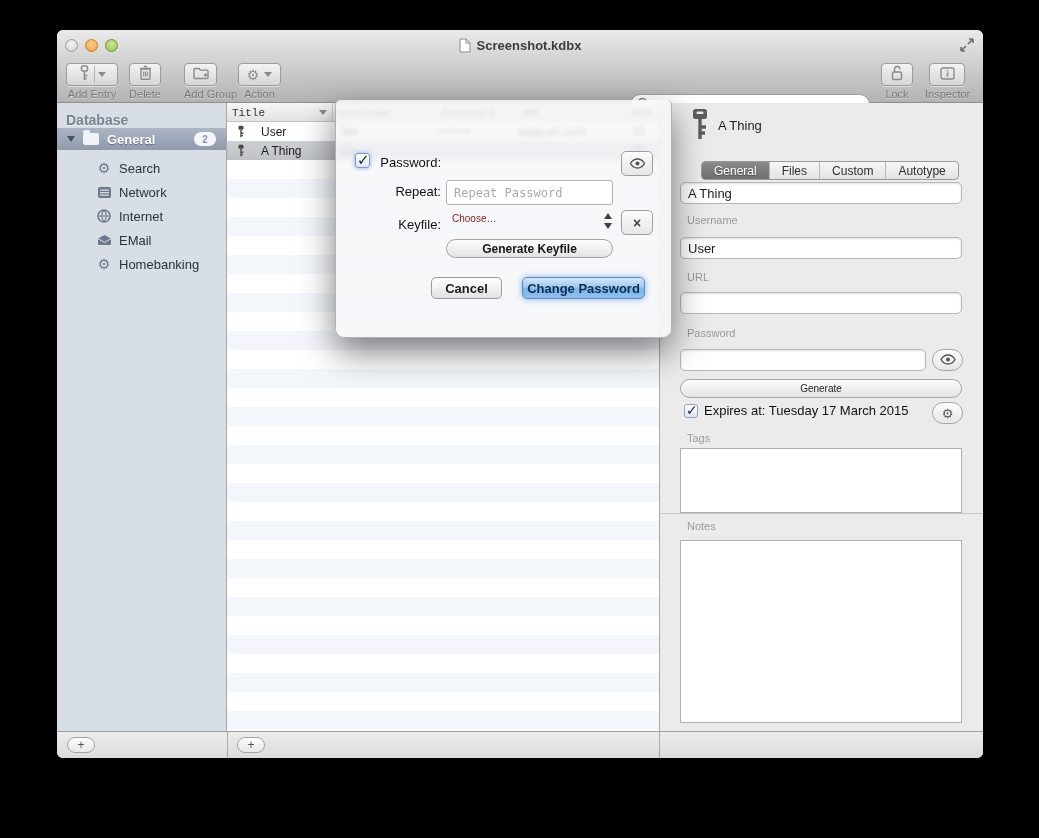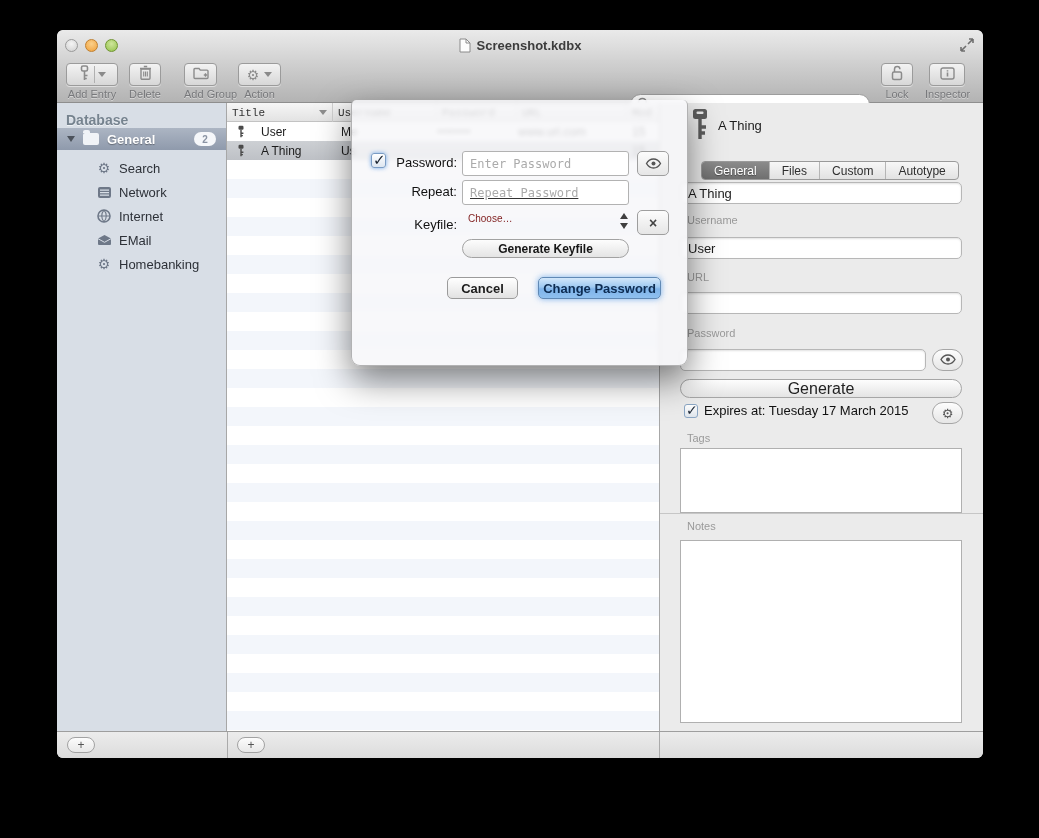--- a/index.html
+++ b/index.html
@@ -97,37 +97,37 @@
   .seg-btn.sel { background:linear-gradient(#8b8b8b,#6f6f6f); color:#fff;
                  text-shadow:0 1px 1px rgba(0,0,0,.4); }
   .insp-label { position:absolute; left:27px; font-size:11px; color:#9a9a9a; }
   .insp-field { position:absolute; left:20px; width:282px; height:22px; background:#fff;
                 border:1px solid #b7b7b7; border-radius:5px; font-size:13px; color:#1c1c1c;
                 padding:0 7px; font-family:"Liberation Sans", sans-serif;
                 box-shadow:inset 0 1px 2px rgba(0,0,0,.12); }
   .insp-field.short { width:246px; }
   .pill-btn { position:absolute; left:20px; width:282px; height:19px; border:1px solid #a6a6a6;
               border-radius:10px; background:linear-gradient(#fdfdfd,#e4e4e4);
-              font-size:16px; color:#222; display:flex; align-items:center; justify-content:center; }
+              font-size:10px; color:#222; display:flex; align-items:center; justify-content:center; }
   .round-icon-btn { position:absolute; width:31px; height:22px; border:1px solid #a6a6a6;
                     border-radius:11px; background:linear-gradient(#fdfdfd,#e6e6e6);
                     display:flex; align-items:center; justify-content:center; color:#555; }
   .expires-row { position:absolute; left:24px; top:300px; display:flex; align-items:center; gap:6px;
                  font-size:13px; color:#111; }
   .checkbox { width:14px; height:14px; border:1px solid #8ba6c4; border-radius:3px;
               background:linear-gradient(#ffffff,#dfe5ec); position:relative; }
   .checkbox:after { content:"✓"; position:absolute; left:1px; top:-3px; font-size:14px;
                     font-weight:bold; color:#1d2735; font-family:"DejaVu Sans", sans-serif; }
   .big-box { position:absolute; left:20px; width:282px; background:#fff; border:1px solid #b0b0b0;
              font-size:12px; color:#222; padding:3px 5px; resize:none;
              font-family:"Liberation Sans", sans-serif; }
   .insp-divider { position:absolute; left:0; width:324px; height:1px; background:#c6c6c6; }
 
   
-  .dialog { position:absolute; left:294px; top:70px; width:337px; height:266px;
+  .dialog { position:absolute; left:278px; top:70px; width:337px; height:238px;
             background:rgba(247,247,249,0.84); -webkit-backdrop-filter:blur(2px); backdrop-filter:blur(2px);
             border:1px solid rgba(120,120,120,.55); border-top:none;
             border-radius:5px 5px 9px 9px; box-shadow:0 14px 34px rgba(0,0,0,.5); z-index:50; }
   .dlg-label { position:absolute; font-size:13px; color:#111; text-align:right; }
   .dlg-field { position:absolute; left:110px; width:167px; height:25px; background:#fff;
                border:1px solid #b2b2b2; border-radius:3px; padding:0 7px;
                font-family:"DejaVu Sans Mono", monospace; font-size:12px; color:#333; }
   .dlg-field::placeholder { color:#ababab; }
   .sq-btn { position:absolute; left:285px; width:32px; height:25px; border:1px solid #9e9e9e;
             border-radius:5px; background:linear-gradient(#fcfcfc,#e6e6e6);
@@ -420,32 +420,31 @@
         <div class="insp-divider" style="top:410px;"></div>
 
         <div class="insp-label" style="top:417px;">Notes</div>
         <textarea class="big-box" style="top: 437px; height: 183px;" readonly=""></textarea>
       </div>
     </div>
 
     <div class="dialog">
       <div class="dlg-checkbox"></div>
       <div class="dlg-label" style="left:37px; top:55px; width:68px;">Password:</div>
-      <input class="dlg-field" style="top: 51px;" placeholder="Enter Password">
       <div class="sq-btn" style="top:51px;">
         <span>
           <svg width="17" height="11" viewBox="0 0 16 11">
               <path d="M1 5.5C3 2 5.5 1 8 1s5 1 7 4.5C13 9 10.5 10 8 10S3 9 1 5.5z" fill="none" stroke="#555" stroke-width="1.4"></path>
               <circle cx="8" cy="5.5" r="2" fill="#555"></circle>
             </svg>
         </span>
       </div>
 
       <div class="dlg-label" style="left:37px; top:84px; width:68px;">Repeat:</div>
-      <input class="dlg-field" style="top: 80px; text-decoration: underline;" placeholder="Repeat Password">
+      <input class="dlg-field" style="top: 80px;" placeholder="Repeat Password">
 
       <div class="dlg-label" style="left:37px; top:117px; width:68px;">Keyfile:</div>
       <div class="popup-text">Choose…</div>
       <div class="stepper">
           <span class="up"></span>
           <span class="down"></span>
         </div>
       <div class="sq-btn" style="top:110px;">
         <span>×</span>
       </div>

